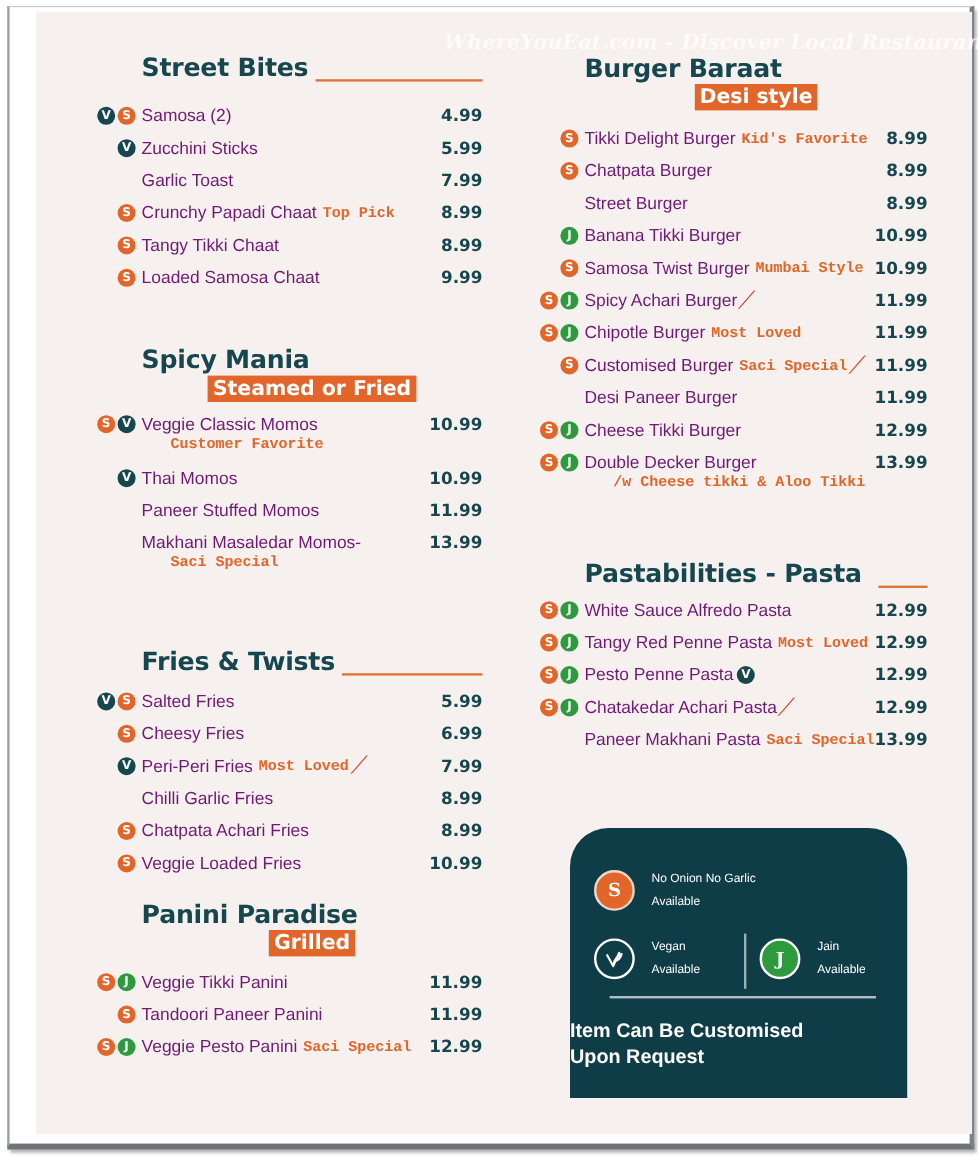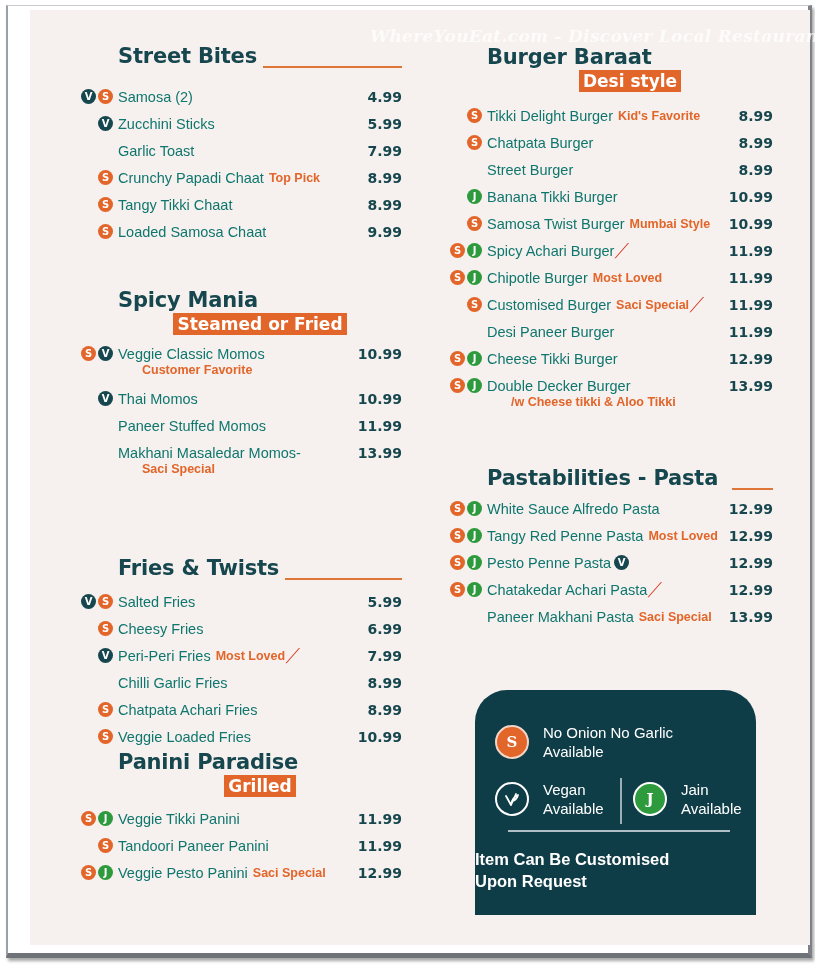--- a/index.html
+++ b/index.html
@@ -42,44 +42,44 @@
   .badges { position:absolute; right:100%; margin-right:5px; display:flex; gap:2px; }
   .badge {
     width:15px; height:15px; border-radius:50%; color:#fff;
     font-size:10px; font-weight:bold; display:flex; align-items:center; justify-content:center;
     font-family:"DejaVu Sans", sans-serif;
   }
   .b-S { background:#e2652a; }
   .b-V { background:#17474e; }
   .b-J { background:#2e9a3e; }
   .name {
-    font-family:"Liberation Sans", sans-serif; font-size:14.5px; color:#0f766e;
+    font-family:"Liberation Sans", sans-serif; font-size:14.5px; color:#701a75;
     white-space:nowrap;
   }
   .tag { color:#e2652a; font-weight:bold; font-size:12.5px; margin-left:5px;
-    font-family:Liberation Sans, sans-serif; white-space:nowrap; }
+    font-family:Liberation Mono, monospace; white-space:nowrap; }
   .chili { color:#d8321b; font-size:13px; margin-left:4px; font-weight:bold; transform:skewX(-20deg); display:inline-block; }
   .inline-badge { display:inline-flex; margin-left:3px; vertical-align:middle; }
   .price {
     position:absolute; right:0; font-family:"DejaVu Sans", sans-serif; font-weight:bold;
     font-size:14px; color:#17474e;
   }
   .note-line { height:22px; display:flex; align-items:flex-start; margin-top:-4px;margin-left:24px; }
   .note-line .tag { margin-left:0; }
 
   .legend {
     position:absolute; left:475px; top:690px; width:281px; height:225px;
     background:#0f3d47; border-radius:32px 32px 0 0; color:#fff;
   }
   .lg-row { position:absolute; display:flex; align-items:center; }
   .lg-icon {
     width:30px; height:30px; border-radius:50%; display:flex; align-items:center; justify-content:center;
     font-family:"DejaVu Serif", serif; font-weight:bold; font-size:15px;
   }
-  .lg-text { font-family:"Liberation Sans", sans-serif; font-size:15px; line-height:19px; margin-left:14px; }
+  .lg-text { font-family:"Liberation Sans", sans-serif; font-size:10px; line-height:19px; margin-left:14px; }
   .lg-divider-v { position:absolute; left:145px; top:88px; width:2px; height:46px; background:#d8e0e2; opacity:0.7; }
   .lg-divider-h { position:absolute; left:33px; top:140px; width:222px; height:2px; background:#d8e0e2; opacity:0.8; }
   .lg-footer {
     position:absolute; left:0; right:0; top:158px; text-align:left;
     font-family:"Liberation Sans", sans-serif; font-weight:bold; font-size:16.5px; line-height:22px;
   }
 </style>
 </head>
 <body>
 
@@ -171,21 +171,21 @@
       <div class="item">
         <span class="name">Makhani Masaledar Momos-</span>
         <span class="price">13.99</span>
       </div>
       <div class="note-line">
         <span class="tag">Saci Special</span>
       </div>
     </div>
 </div>
 
-<div class="section" style="left:118px; top:556px; width:284px;">
+<div class="section" style="left:118px; top:539px; width:284px;">
   <div class="sec-title">
     <span>Fries &amp; Twists</span>
     <span class="rule"></span>
   </div>
   <div class="items" style="margin-top:8px;">
       <div class="item">
         <span class="badges">
           <span class="badge b-V">V</span>
           <span class="badge b-S">S</span>
         </span>

